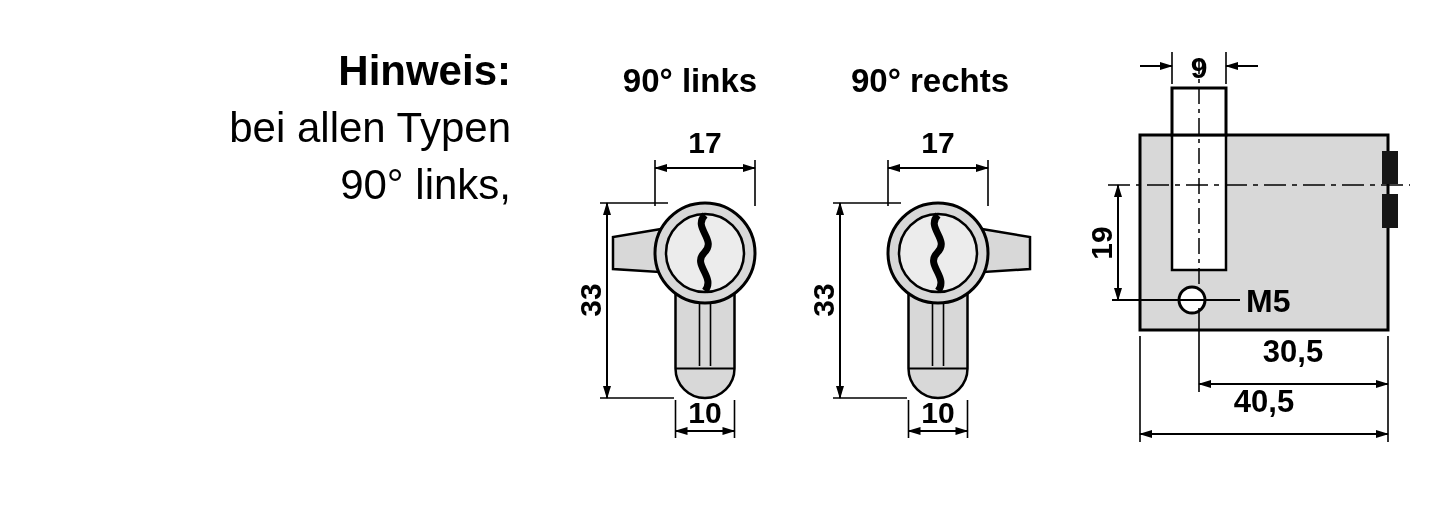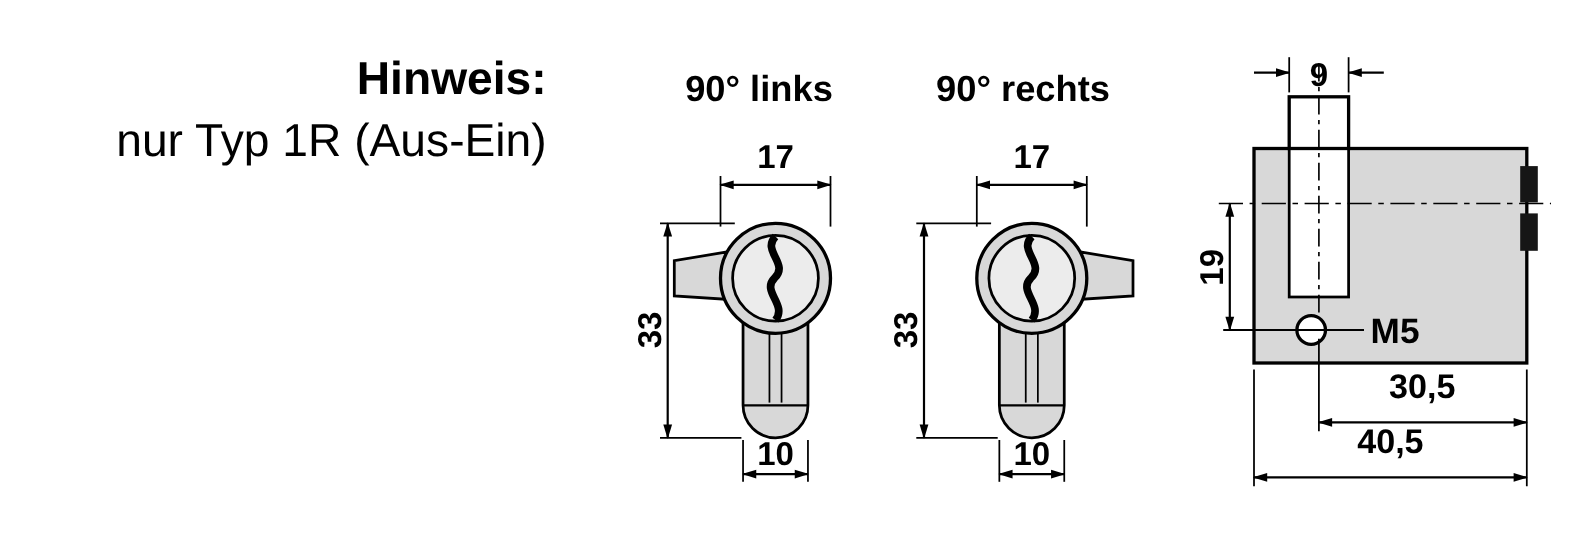--- a/index.html
+++ b/index.html
@@ -1,20 +1,20 @@
 <!DOCTYPE html>
 <html><head>
 <meta charset="utf-8">
 <style>
   html,body{margin:0;padding:0;background:#fff;}
   .canvas{
     position:relative;width:1429px;height:505px;background:#ffffff;
     font-family:"Liberation Sans", sans-serif;overflow:hidden;color:#000;
   }
-  .note{position:absolute;left:1px;top:42px;width:496px;text-align:right;}
+  .note{position:absolute;left:15px;top:42px;width:496px;text-align:right;}
   .note-line{font-size:42px;line-height:57px;white-space:nowrap;color:#000;}
   .note-title{font-weight:bold;}
   svg{position:absolute;left:0;top:0;}
   .dim{stroke:#000;stroke-width:2;}
   .ext{stroke:#000;stroke-width:1.6;}
   .outline{stroke:#000;stroke-width:3;}
   .outline25{stroke:#000;stroke-width:2.5;}
   .thin{stroke:#000;stroke-width:1.6;}
   text{fill:#000;}
   .dim-t{font-size:30px;font-weight:bold;font-family:"Liberation Sans",sans-serif;}
@@ -22,21 +22,22 @@
   .title-t{font-size:33px;font-weight:bold;font-family:"Liberation Sans",sans-serif;}
   .m5-t{font-size:32px;font-weight:bold;font-family:"Liberation Sans",sans-serif;}
 </style>
 </head>
 <body>
 
 <div class="canvas">
 
   <div class="note">
     <div class="note-line note-title">Hinweis:</div>
-    <div class="note-line">nur Typ 1R (Aus-Ein)</div>
+    <div class="note-line">bei allen Typen</div>
+    <div class="note-line">90° links,</div>
   </div>
 
   <svg width="1429" height="505" viewBox="0 0 1429 505">
     <defs>
       <marker id="aE" markerWidth="14" markerHeight="10" refX="13" refY="5" orient="auto" markerUnits="userSpaceOnUse">
         <path d="M1,1 L14,5 L1,9 Z" fill="#000"></path>
       </marker>
       <marker id="aS" markerWidth="14" markerHeight="10" refX="1" refY="5" orient="auto" markerUnits="userSpaceOnUse">
         <path d="M13,1 L0,5 L13,9 Z" fill="#000"></path>
       </marker>

